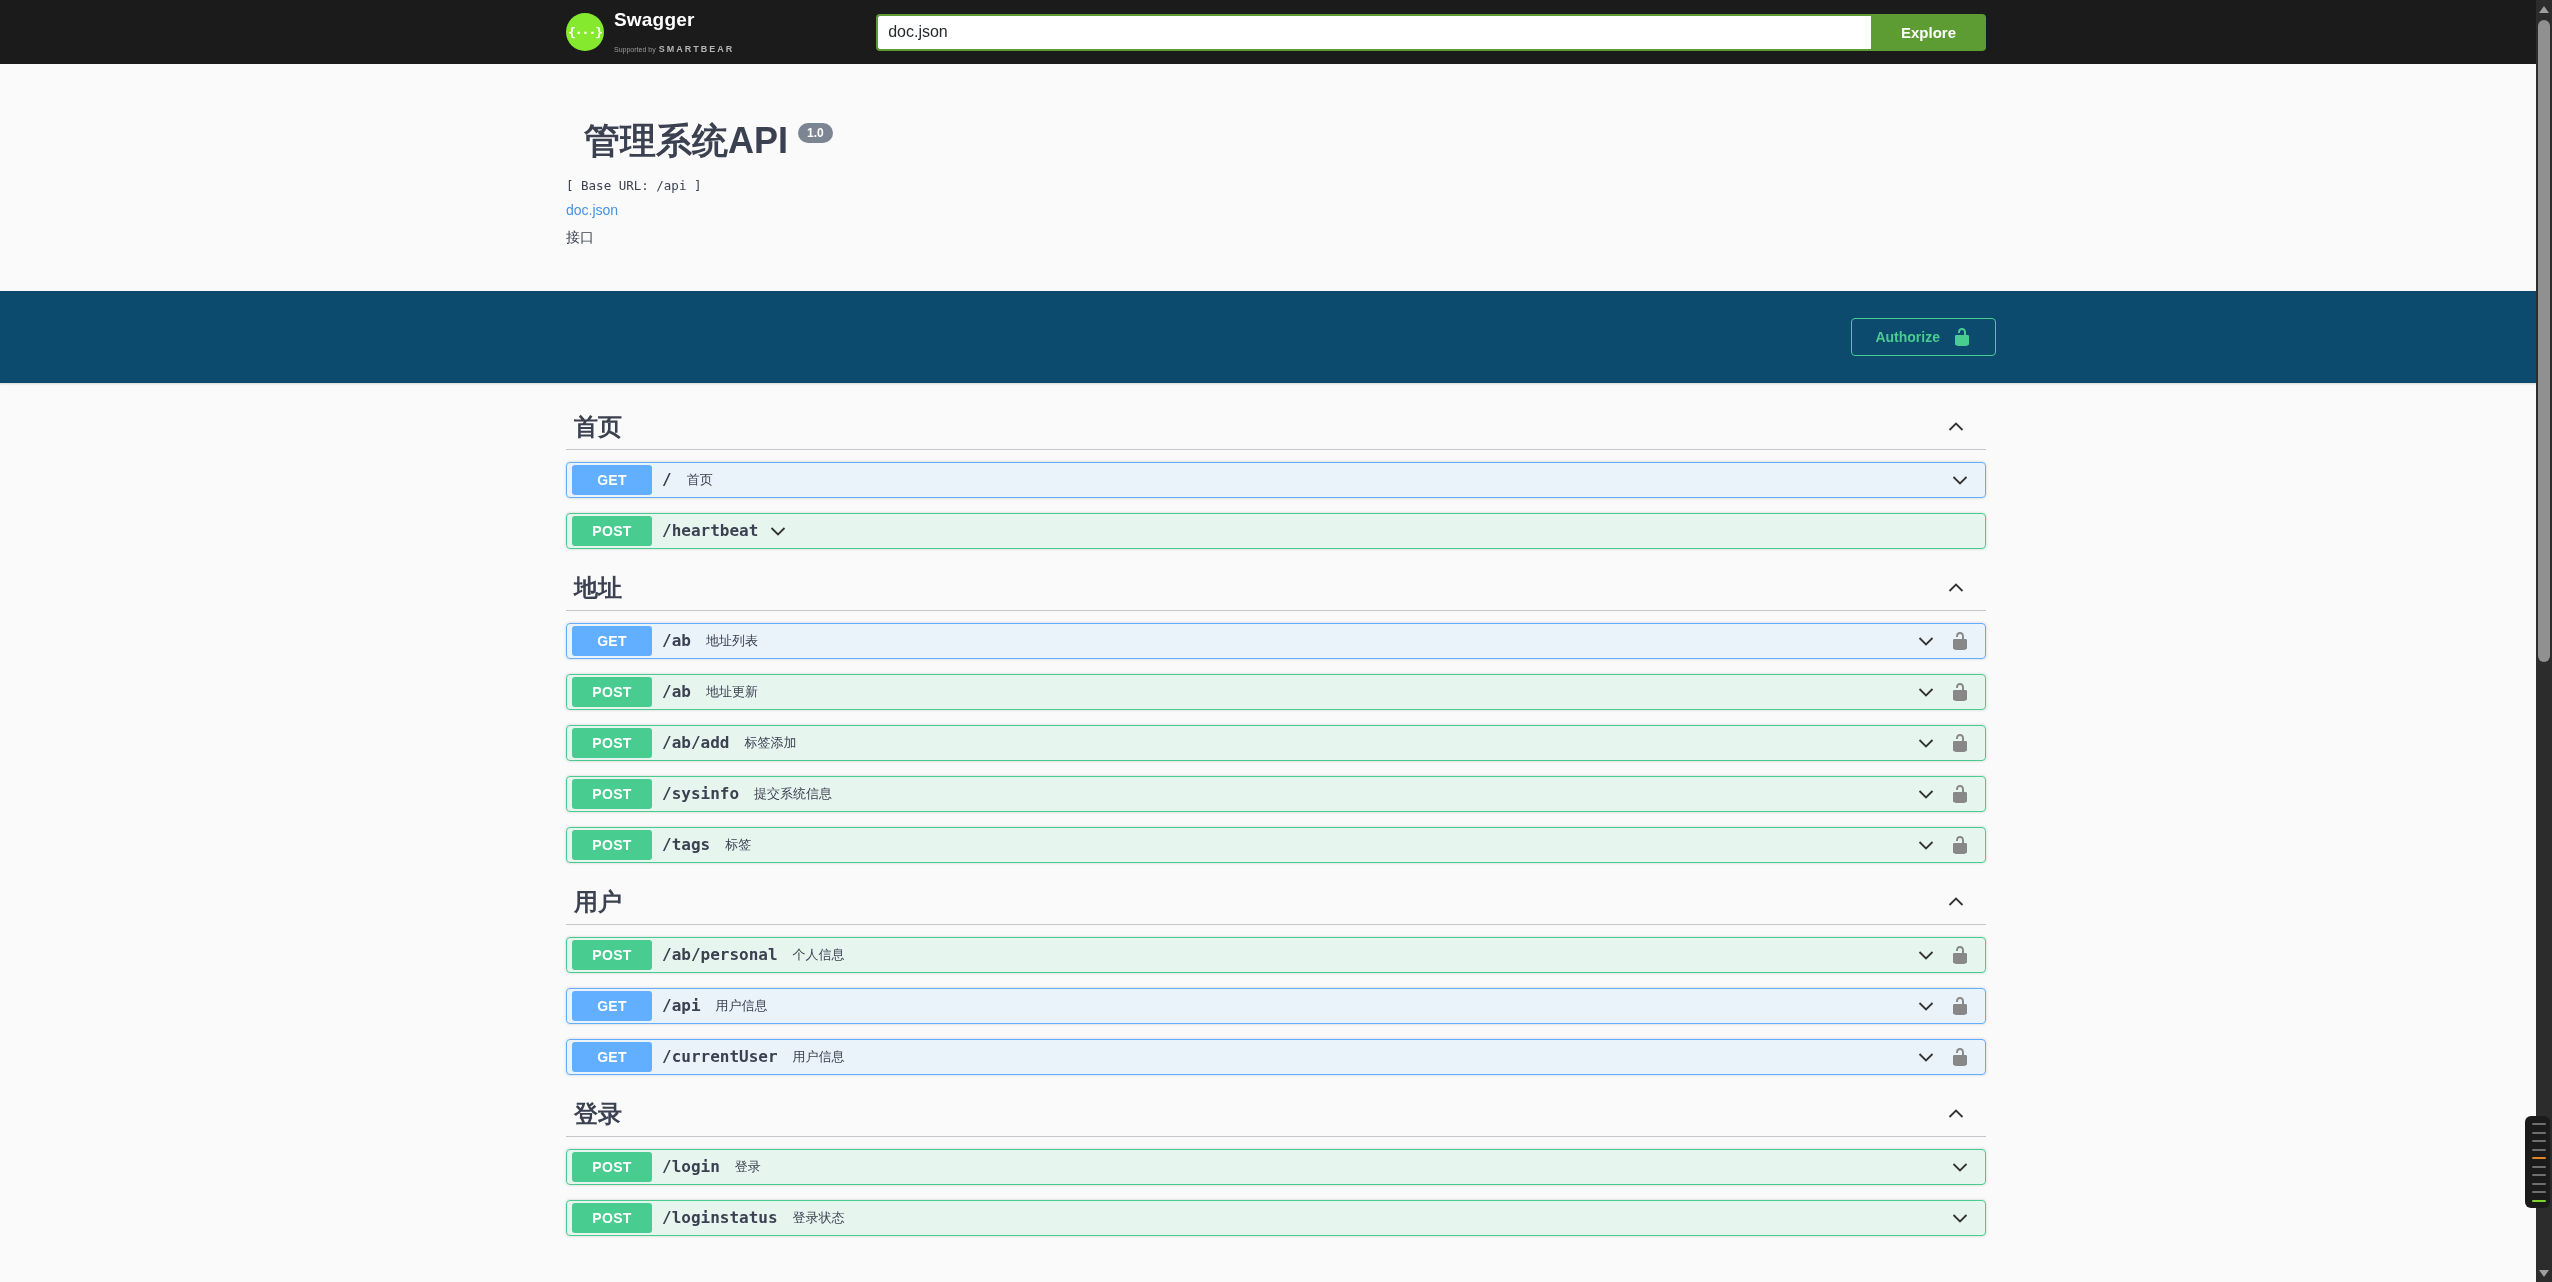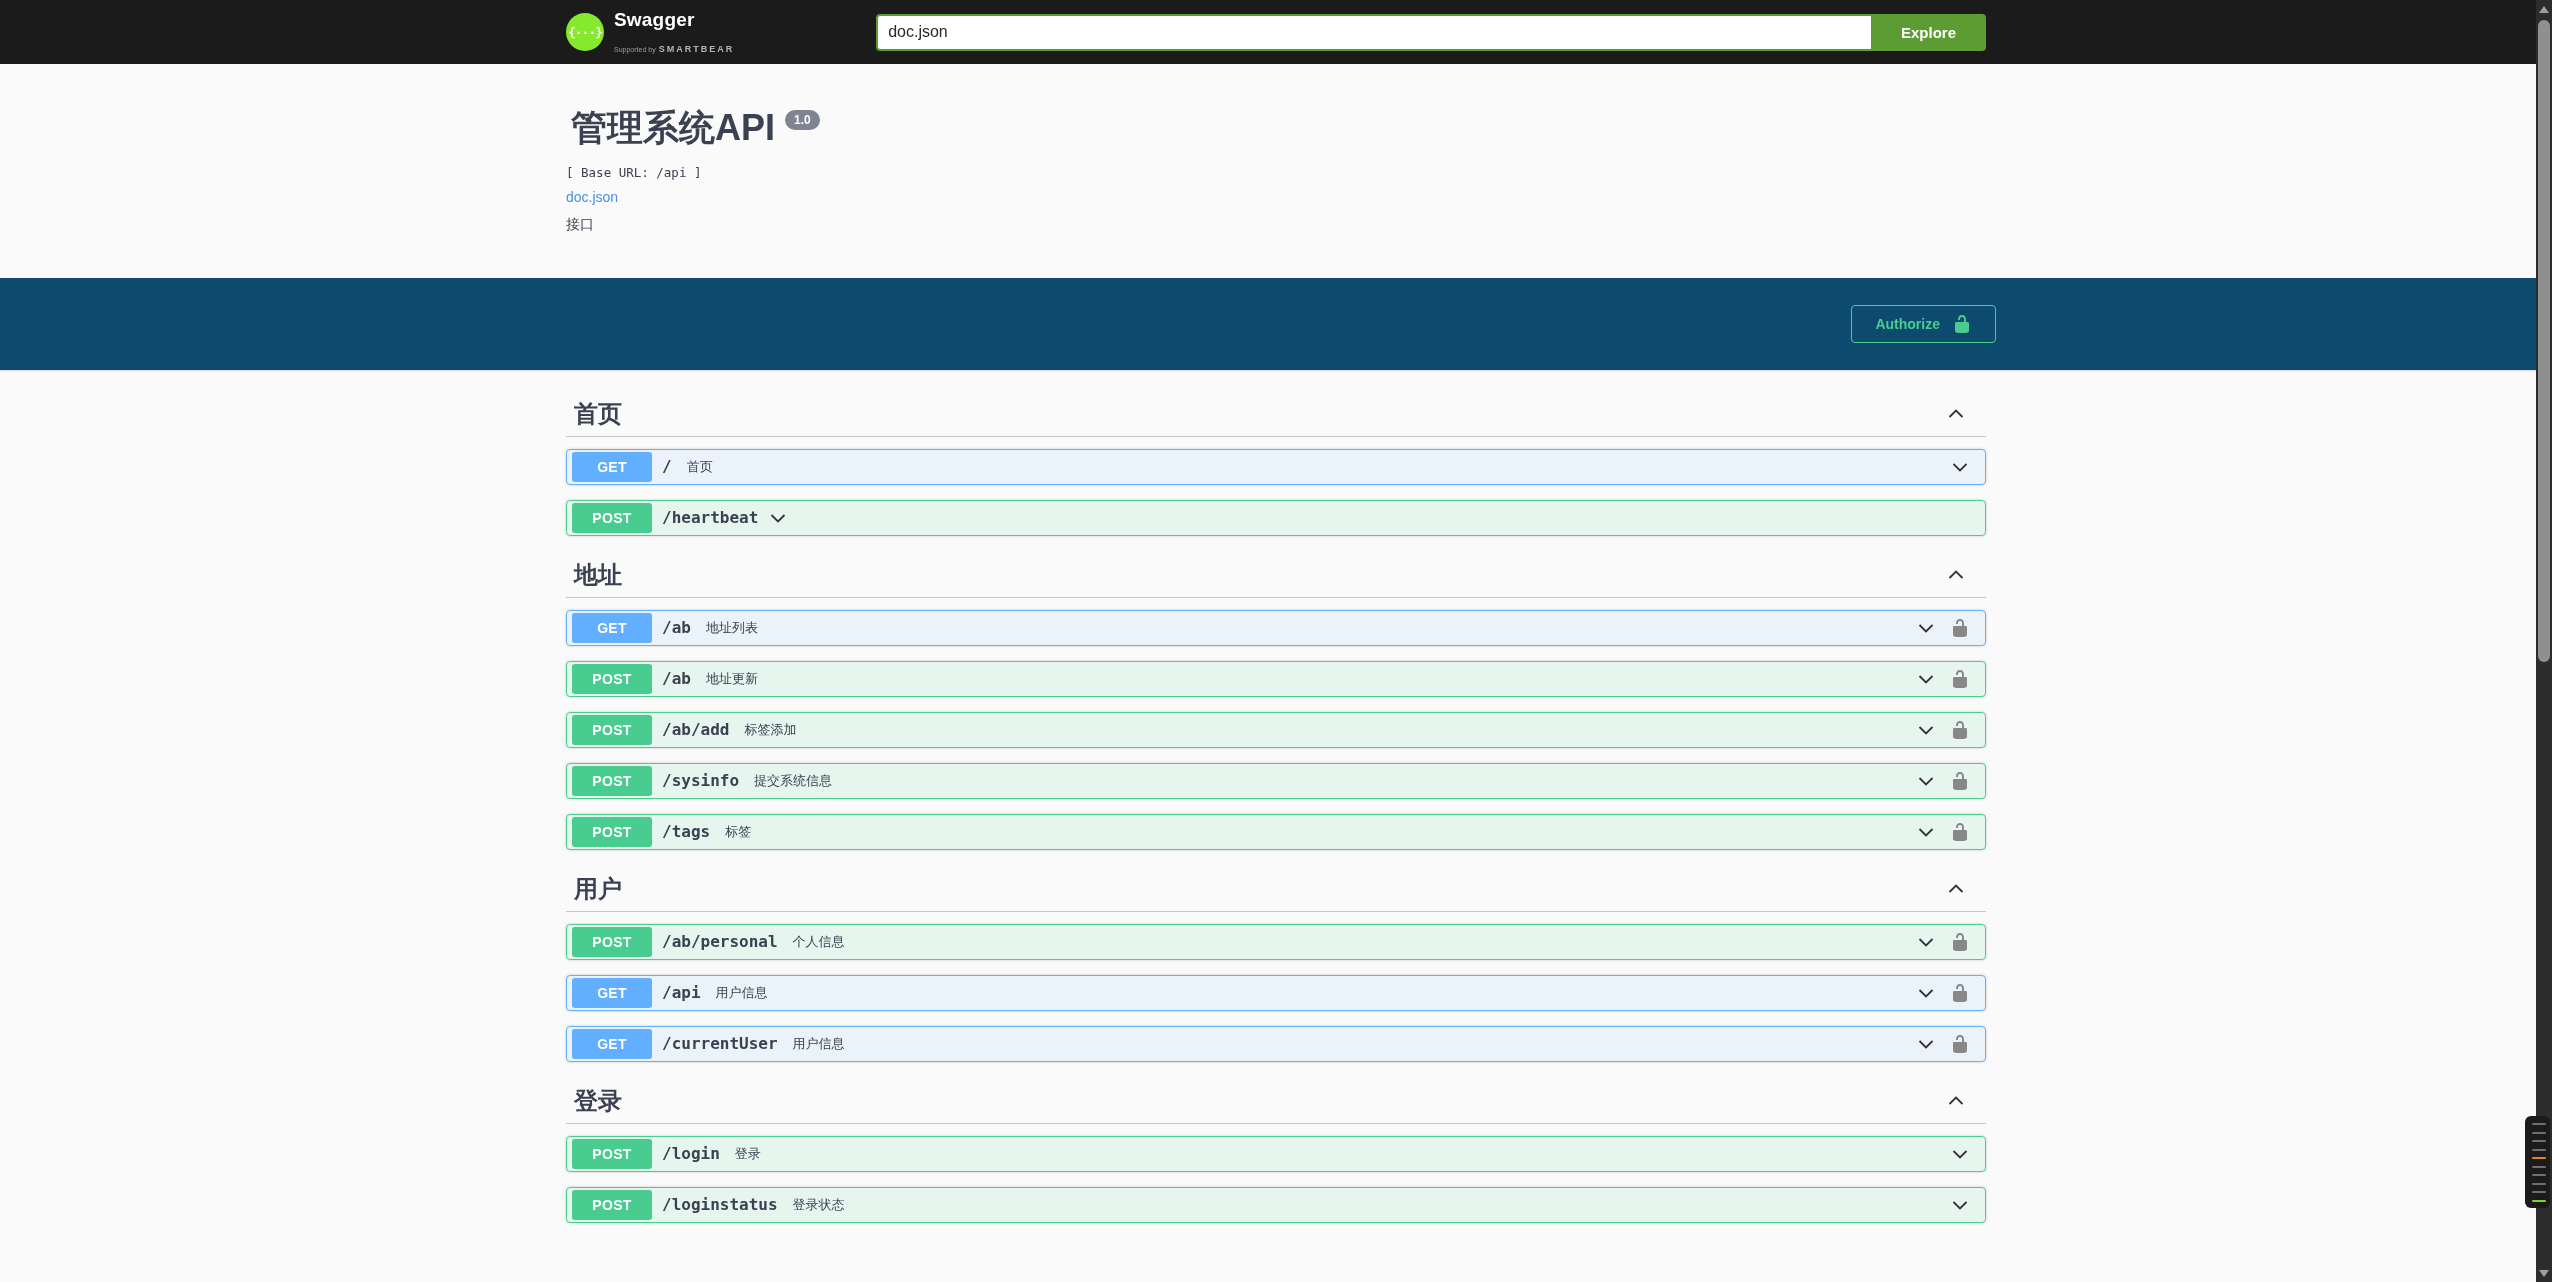--- a/index.html
+++ b/index.html
@@ -33,21 +33,21 @@
     padding:0 10px;font-size:16px;color:#26292d;outline:none;background:#fff;
     font-family:"Liberation Sans",sans-serif;
   }
   .download-url-button{
     height:37px;border:none;background:var(--c-green);color:#fff;font-weight:bold;font-size:15px;
     padding:0 30px;border-radius:0 4px 4px 0;cursor:pointer;font-family:"Liberation Sans",sans-serif;
   }
 
   
   .info-section{background:#fafafa;padding:40px 0 44px;}
-  .info-title{margin:5px;font-size:36px;font-weight:bold;color:var(--c-text);line-height:1.05;}
+  .info-title{margin:18px;font-size:36px;font-weight:bold;color:var(--c-text);line-height:1.05;}
   .version-badge{
     display:inline-block;vertical-align:top;margin-left:10px;margin-top:1px;
     background:var(--c-badge);color:#fff;font-size:12px;font-weight:bold;
     padding:3px 9px;border-radius:57px;line-height:1.2;
   }
   .base-url{margin-top:18px;font-family:"DejaVu Sans Mono",monospace;font-size:12.5px;color:var(--c-text);}
   .spec-link{display:inline-block;margin-top:9px;color:var(--c-link);font-size:14px;text-decoration:none;cursor:pointer;}
   .description{margin-top:10px;font-size:14px;color:var(--c-text);}
 
   

